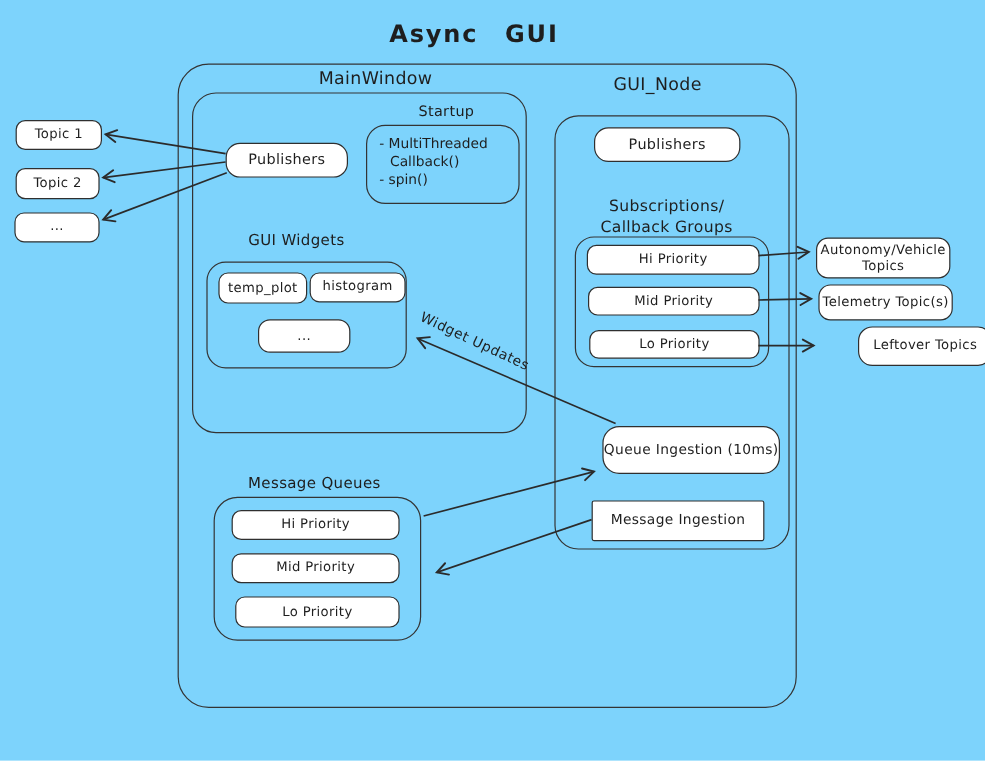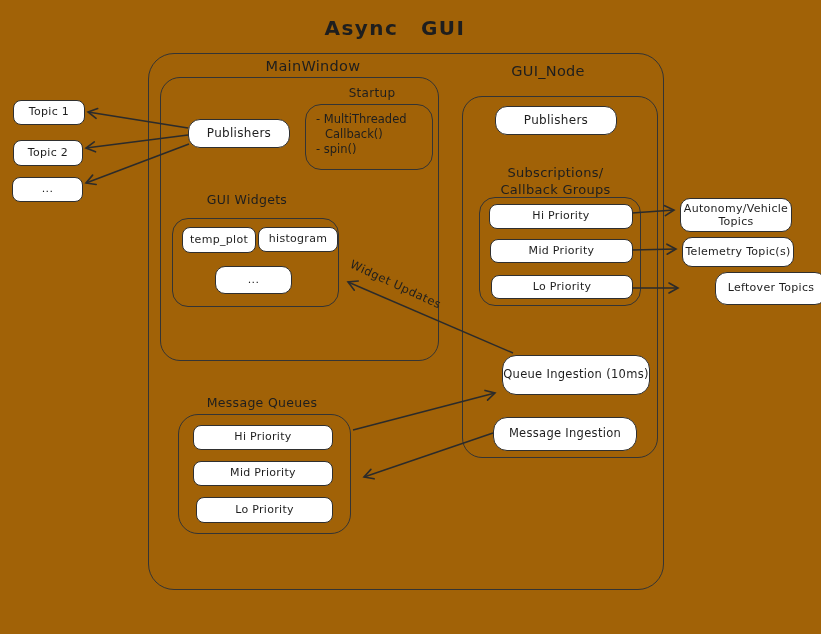--- a/index.html
+++ b/index.html
@@ -1,17 +1,17 @@
 <!DOCTYPE html>
 <html><head>
 <meta charset="utf-8">
 <style>
   html,body{margin:0;padding:0;background:#ffffff;}
   .canvas{
-    position:relative;width:821px;height:634px;background:#a16207;overflow:hidden;
+    position:relative;width:821px;height:634px;background:#7dd3fc;overflow:hidden;
     font-family:"DejaVu Sans",sans-serif;color:#1e1e1e;
   }
   .frame{position:absolute;border:1.6px solid #343434;background:transparent;}
   .box{
     position:absolute;border:1.5px solid #2f2f2f;background:#ffffff;
     display:flex;align-items:center;justify-content:center;
     font-size:12px;color:#1e1e1e;letter-spacing:.3px;text-align:center;line-height:1.15;
   }
   .lbl{position:absolute;color:#1e1e1e;letter-spacing:.3px;}
   .center{text-align:center;}
@@ -78,21 +78,21 @@
   <div class="box small" style="left:490px;top:239px;width:141px;height:22px;border-radius:8px;">
     <span>Mid Priority</span>
   </div>
   <div class="box small" style="left:491px;top:275px;width:140px;height:22px;border-radius:8px;">
     <span>Lo Priority</span>
   </div>
 
   <div class="box small" style="left:502px;top:355px;width:146px;height:38px;border-radius:14px;font-size:11.5px;">
     <span>Queue Ingestion (10ms)</span>
   </div>
-  <div class="box small" style="left:493px;top:417px;width:142px;height:32px;border-radius:14px;font-size:11.5px;">
+  <div class="box small" style="left:493px;top:417px;width:142px;height:32px;border-radius:2px;font-size:11.5px;">
     <span>Message Ingestion</span>
   </div>
 
   <div class="lbl center" style="left:197px;top:395px;width:130px;font-size:12.5px;">Message Queues</div>
   <div class="frame" style="left:178px;top:414px;width:171px;height:118px;border-radius:20px;border-width:1.5px;"></div>
   <div class="box small" style="left:193px;top:425px;width:138px;height:23px;border-radius:8px;">
     <span>Hi Priority</span>
   </div>
   <div class="box small" style="left:193px;top:461px;width:138px;height:23px;border-radius:8px;">
     <span>Mid Priority</span>

